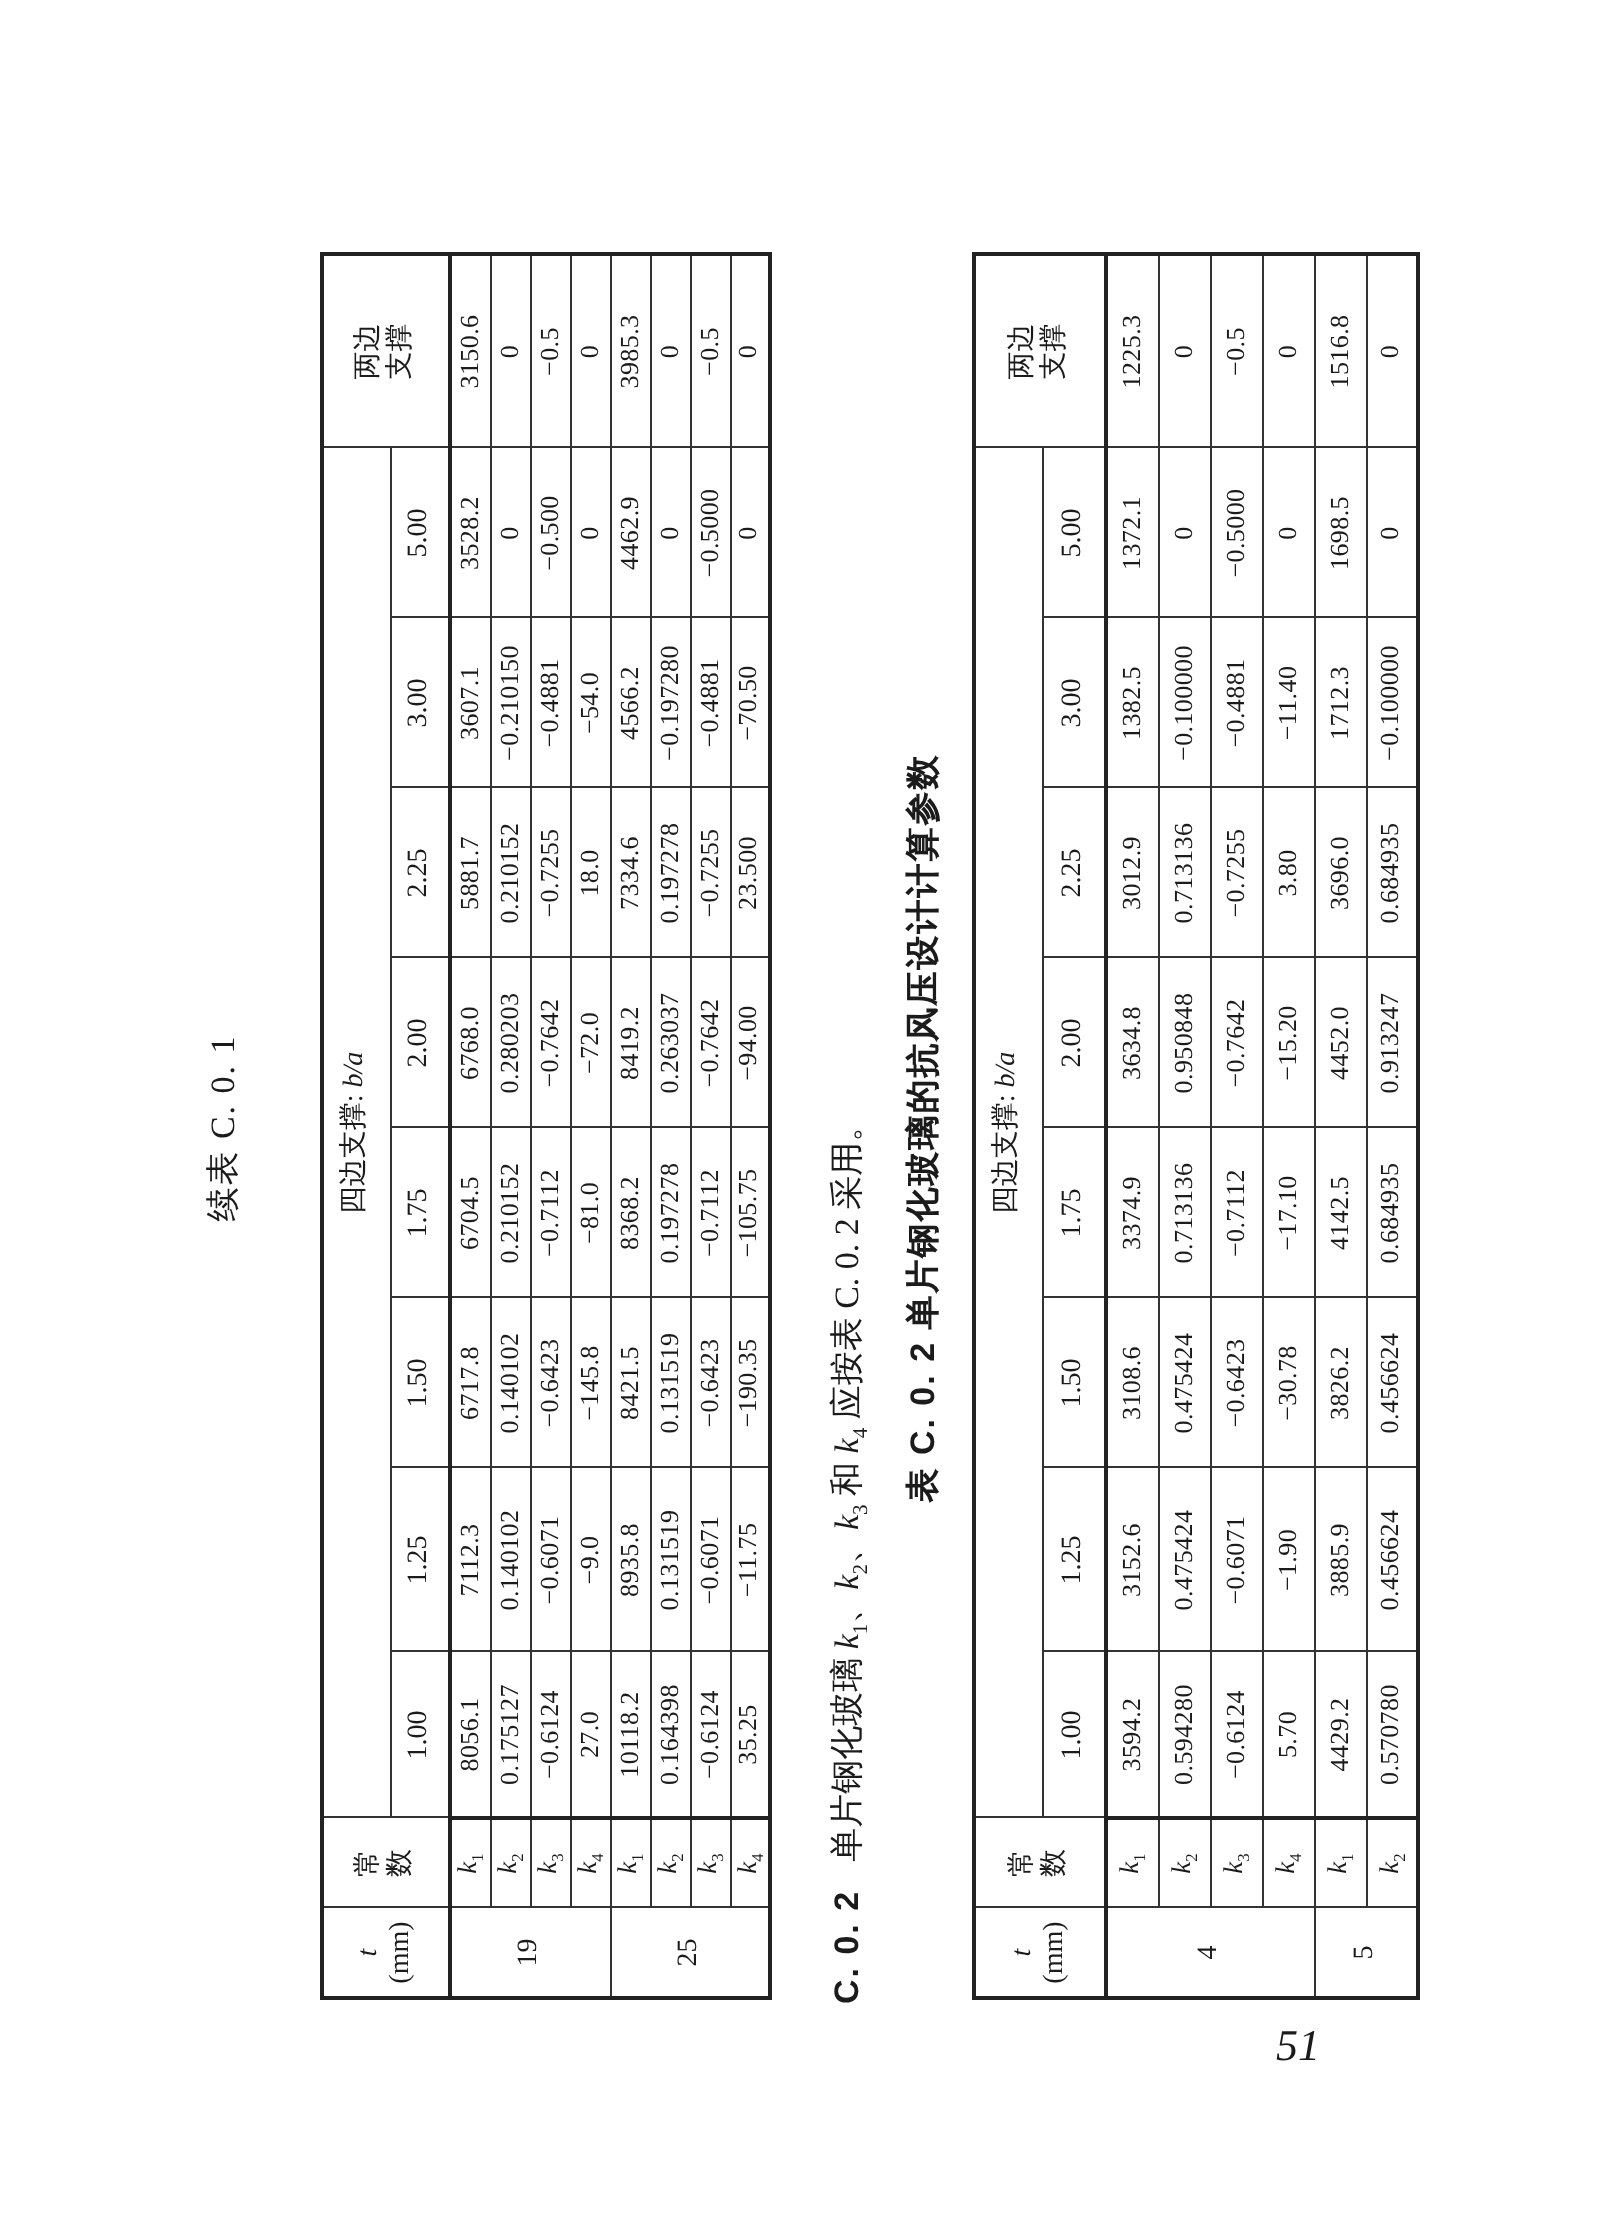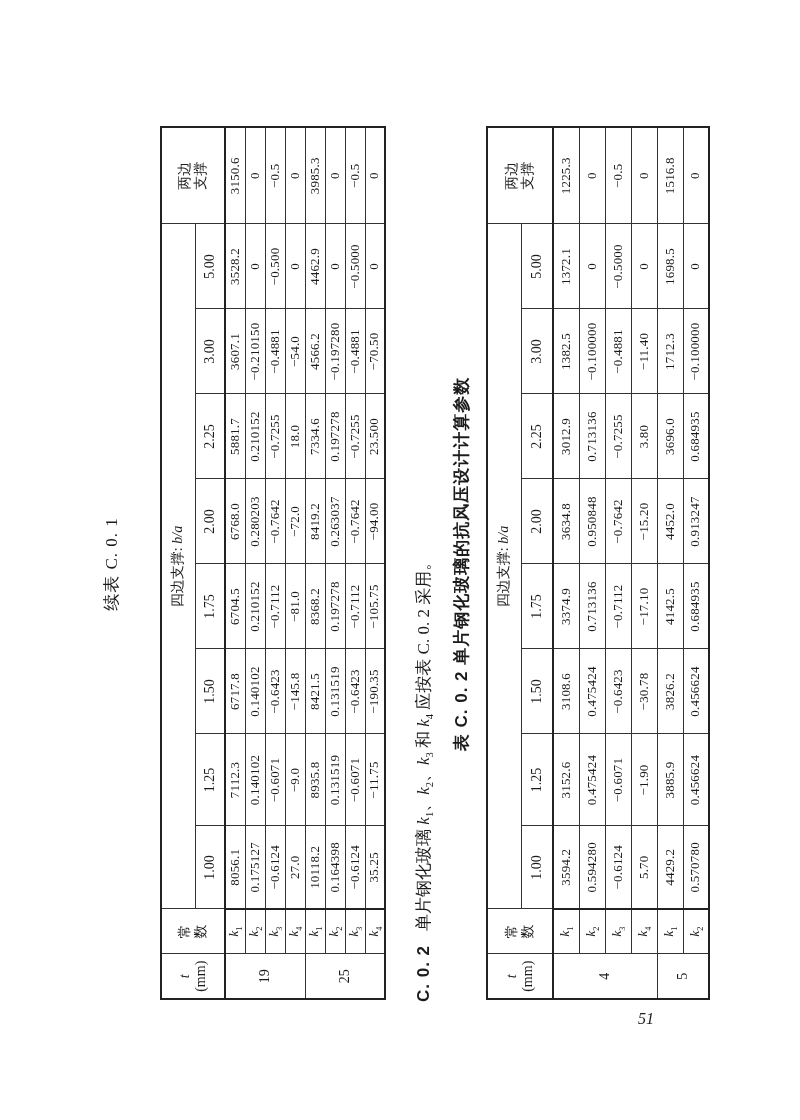--- a/index.html
+++ b/index.html
@@ -28,21 +28,21 @@
   .tbl2 thead tr.h2{height:32px;}
   .tbl1 tbody tr{height:20px;}
   .tbl2 tbody tr{height:26px;}
   .ctable td.v{font-size:13px;letter-spacing:0.2px;}
   .ctable td.vb{border-left:2px solid #222;}
   .ctable tbody tr.fd td{border-top:2px solid #222;}
   .ctable td.tc{font-size:14px;}
   .ctable td.kc{font-size:13.5px;}
   .ctable i{font-style:italic;}
   sub{font-size:0.62em;}
-  .page-num{position:absolute;left:638px;top:1010px;font-size:16px;font-style:italic;
+  .page-num{position:absolute;left:638px;top:1010px;font-size:22px;font-style:italic;
             font-family:"Liberation Serif","DejaVu Serif",serif;text-align:center;}
 </style>
 </head>
 <body>
 
 <div class="page">
   <div class="landscape">
 
     <div class="t1-title">续表 C. 0. 1</div>
 

